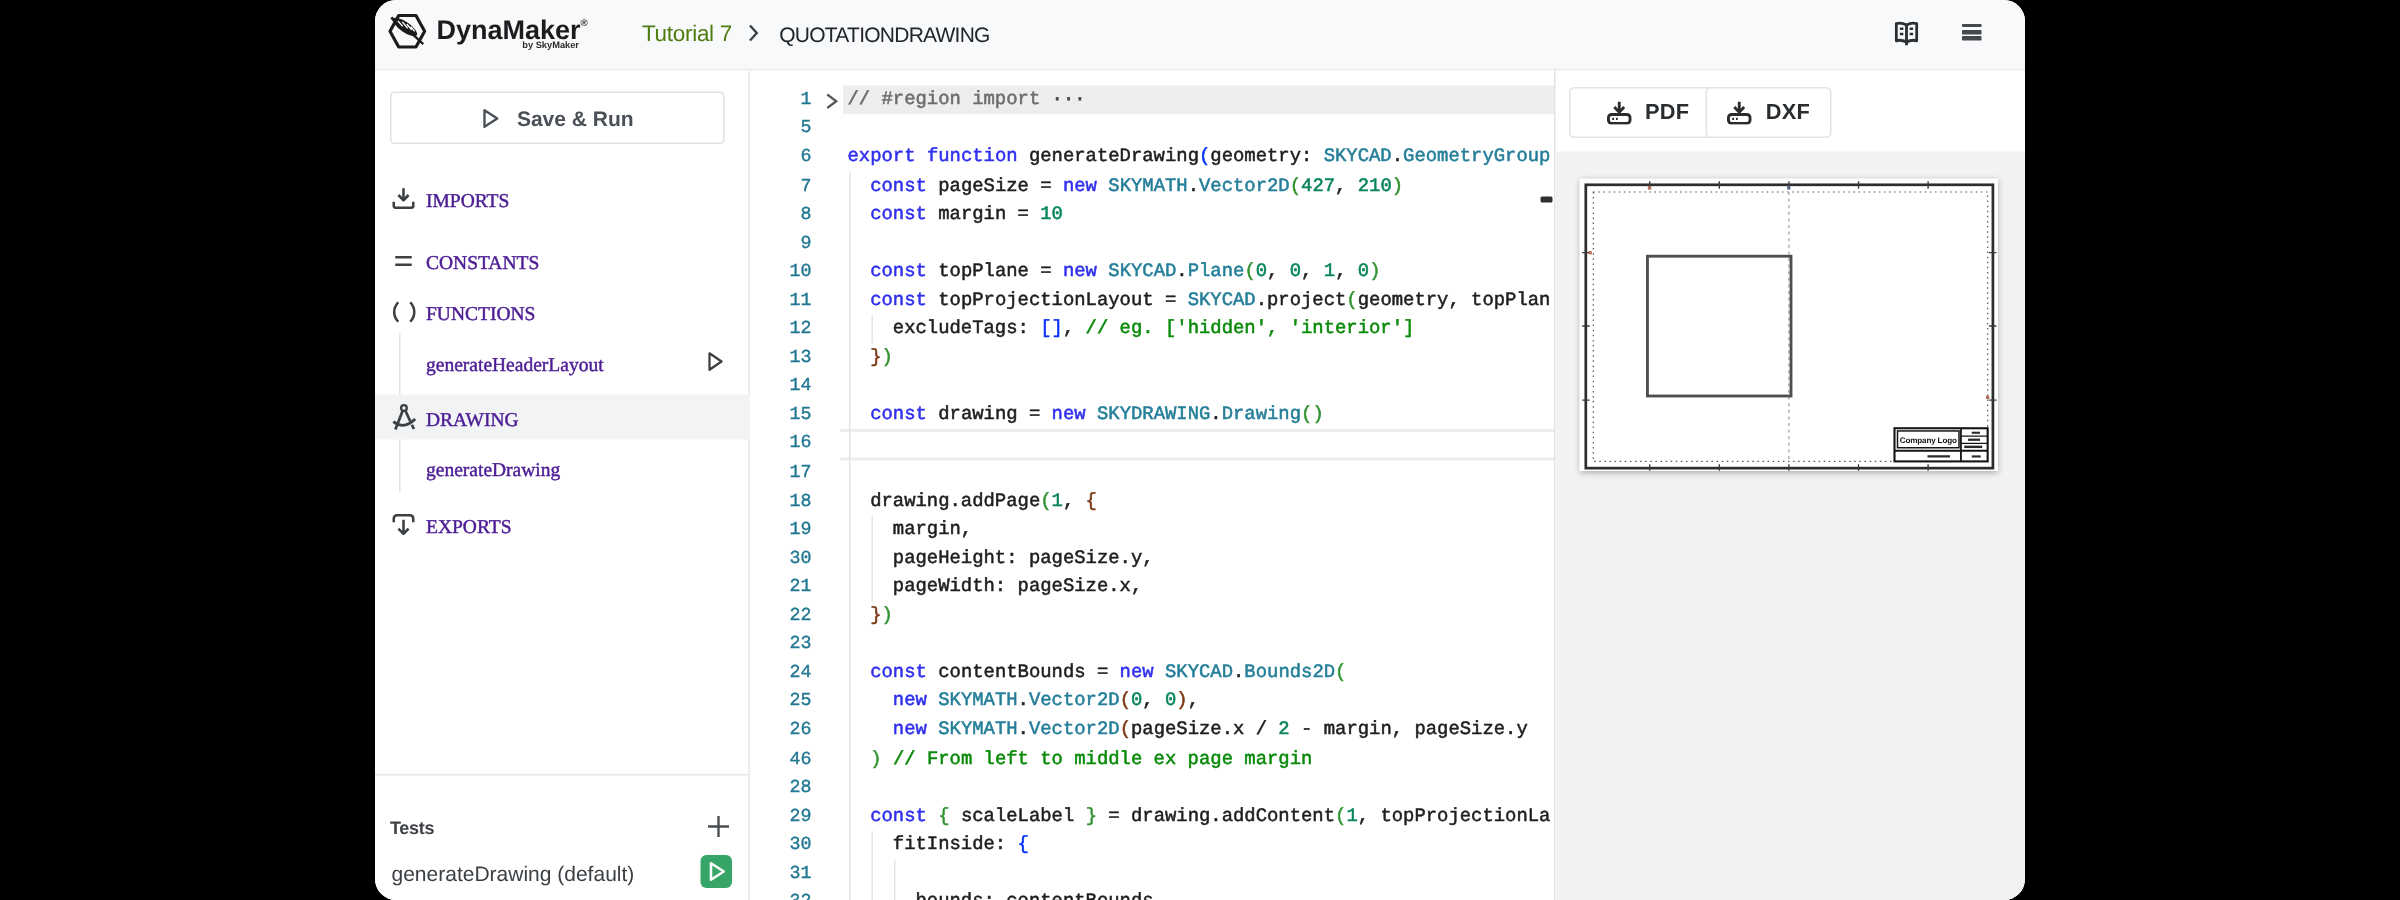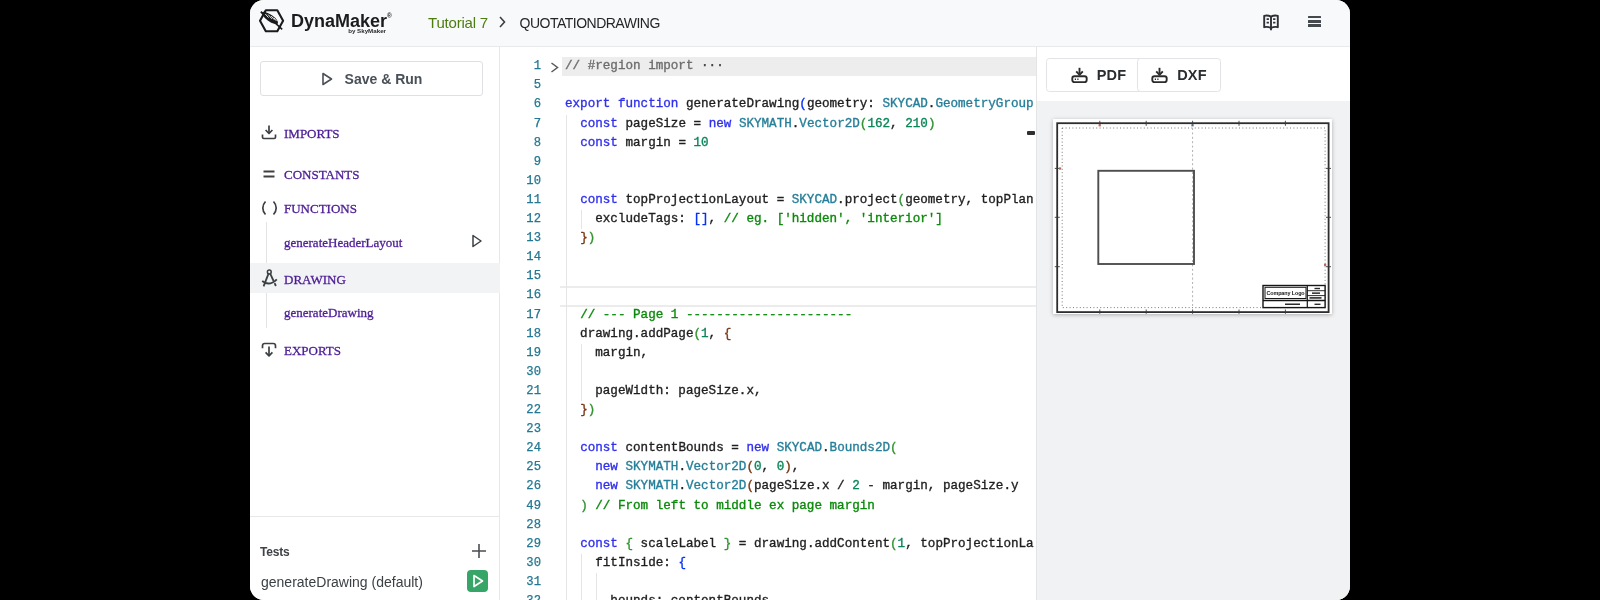--- a/index.html
+++ b/index.html
@@ -191,53 +191,55 @@
     <svg id="fold-chev" style="position:absolute; left:48px; top:13.5px;" width="11" height="13" viewBox="0 0 11 13">
         <path d="M2.5 2 L8.5 6.5 L2.5 11" fill="none" stroke="#585858" stroke-width="1.5"></path>
       </svg>
     <div id="mini-dash"></div>
     <div class="ln" style="top:10.2px">1</div>
     <div class="cl" style="top:10.2px"><span class="gr">// #region import</span><span style="color:#454545"> ···</span></div>
     <div class="ln" style="top:29.3px">5</div>
     <div class="ln" style="top:48.4px">6</div>
     <div class="cl" style="top:48.4px"><span class="k">export</span> <span class="k">function</span> generateDrawing<span class="b1">(</span>geometry: <span class="t">SKYCAD</span>.<span class="t">GeometryGroup</span></div>
     <div class="ln" style="top:67.5px">7</div>
-    <div class="cl" style="top:67.5px">  <span class="k">const</span> pageSize = <span class="k">new</span> <span class="t">SKYMATH</span>.<span class="t">Vector2D</span><span class="b2">(</span><span class="n">162</span>, <span class="n">210</span><span class="b2">)</span></div>
+    <div class="cl" style="top:67.5px">  <span class="k">const</span> pageSize = <span class="k">new</span> <span class="t">SKYMATH</span>.<span class="t">Vector2D</span><span class="b2">(</span><span class="n">427</span>, <span class="n">210</span><span class="b2">)</span></div>
     <div class="ln" style="top:86.6px">8</div>
     <div class="cl" style="top:86.6px">  <span class="k">const</span> margin = <span class="n">10</span></div>
     <div class="ln" style="top:105.7px">9</div>
     <div class="ln" style="top:124.8px">10</div>
+    <div class="cl" style="top:124.8px">  <span class="k">const</span> topPlane = <span class="k">new</span> <span class="t">SKYCAD</span>.<span class="t">Plane</span><span class="b2">(</span><span class="n">0</span>, <span class="n">0</span>, <span class="n">1</span>, <span class="n">0</span><span class="b2">)</span></div>
     <div class="ln" style="top:143.9px">11</div>
     <div class="cl" style="top:143.9px">  <span class="k">const</span> topProjectionLayout = <span class="t">SKYCAD</span>.project<span class="b2">(</span>geometry, topPlan</div>
     <div class="ln" style="top:163.0px">12</div>
     <div class="cl" style="top:163.0px">    excludeTags: <span class="b1">[]</span>, <span class="c">// eg. ['hidden', 'interior']</span></div>
     <div class="ln" style="top:182.1px">13</div>
     <div class="cl" style="top:182.1px">  <span class="b3">}</span><span class="b2">)</span></div>
     <div class="ln" style="top:201.2px">14</div>
     <div class="ln" style="top:220.3px">15</div>
+    <div class="cl" style="top:220.3px">  <span class="k">const</span> drawing = <span class="k">new</span> <span class="t">SKYDRAWING</span>.<span class="t">Drawing</span><span class="b2">()</span></div>
     <div class="ln" style="top:239.4px">16</div>
     <div class="ln" style="top:258.5px">17</div>
-    <div class="cl" style="top:258.5px">  <span class="c">// --- Page 1 ----------------------</span></div>
     <div class="ln" style="top:277.6px">18</div>
     <div class="cl" style="top:277.6px">  drawing.addPage<span class="b2">(</span><span class="n">1</span>, <span class="b3">{</span></div>
     <div class="ln" style="top:296.7px">19</div>
     <div class="cl" style="top:296.7px">    margin,</div>
     <div class="ln" style="top:315.8px">30</div>
+    <div class="cl" style="top:315.8px">    pageHeight: pageSize.y,</div>
     <div class="ln" style="top:334.9px">21</div>
     <div class="cl" style="top:334.9px">    pageWidth: pageSize.x,</div>
     <div class="ln" style="top:354.0px">22</div>
     <div class="cl" style="top:354.0px">  <span class="b3">}</span><span class="b2">)</span></div>
     <div class="ln" style="top:373.1px">23</div>
     <div class="ln" style="top:392.2px">24</div>
     <div class="cl" style="top:392.2px">  <span class="k">const</span> contentBounds = <span class="k">new</span> <span class="t">SKYCAD</span>.<span class="t">Bounds2D</span><span class="b2">(</span></div>
     <div class="ln" style="top:411.3px">25</div>
     <div class="cl" style="top:411.3px">    <span class="k">new</span> <span class="t">SKYMATH</span>.<span class="t">Vector2D</span><span class="b3">(</span><span class="n">0</span>, <span class="n">0</span><span class="b3">)</span>,</div>
     <div class="ln" style="top:430.4px">26</div>
     <div class="cl" style="top:430.4px">    <span class="k">new</span> <span class="t">SKYMATH</span>.<span class="t">Vector2D</span><span class="b3">(</span>pageSize.x / <span class="n">2</span> - margin, pageSize.y  </div>
-    <div class="ln" style="top:449.5px">49</div>
+    <div class="ln" style="top:449.5px">46</div>
     <div class="cl" style="top:449.5px">  <span class="b2">)</span> <span class="c">// From left to middle ex page margin</span></div>
     <div class="ln" style="top:468.6px">28</div>
     <div class="ln" style="top:487.7px">29</div>
     <div class="cl" style="top:487.7px">  <span class="k">const</span> <span class="b2">{</span> scaleLabel <span class="b2">}</span> = drawing.addContent<span class="b2">(</span><span class="n">1</span>, topProjectionLa</div>
     <div class="ln" style="top:506.8px">30</div>
     <div class="cl" style="top:506.8px">    fitInside: <span class="b1">{</span></div>
     <div class="ln" style="top:525.9px">31</div>
     <div class="ln" style="top:545.0px">32</div>
     <div class="cl" style="top:545.0px">      bounds: contentBounds</div>
   </div>

